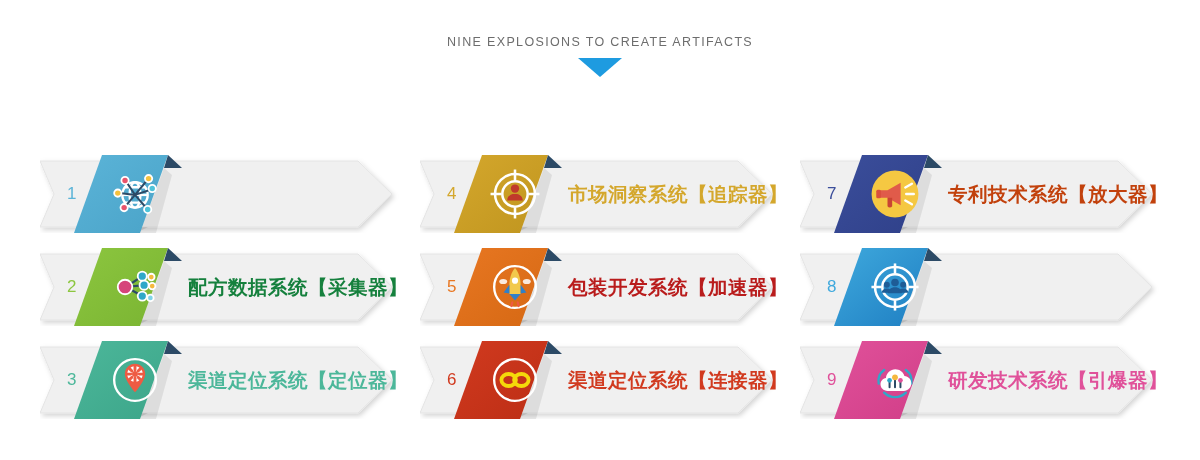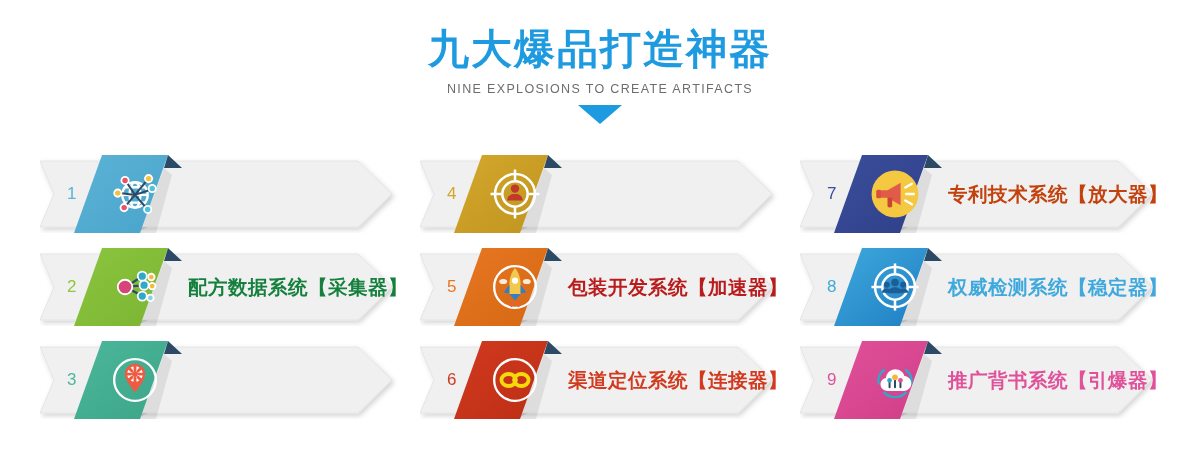--- a/index.html
+++ b/index.html
@@ -109,21 +109,20 @@
   .c1 { left: 420px; }
   .c2 { left: 800px; }
   .r0 { top: 3px; }
   .r1 { top: 96px; }
   .r2 { top: 189px; }
 </style>
 </head>
 <body>
 
 <div class="header">
-  <div class="main-title">九大爆品打造神器</div>
   <div class="sub-title">NINE EXPLOSIONS TO CREATE ARTIFACTS</div>
   <div class="arrow-down"></div>
 </div>
 
 <div class="grid" id="grid">
     <div class="ribbon c0 r0">
     <svg class="svg-wrap" viewBox="0 0 368 78" preserveAspectRatio="none">
       <defs>
         <linearGradient id="g0" x1="0" y1="0" x2="1" y2="1">
           <stop offset="0%" stop-color="#5BB4D8"></stop>
@@ -265,20 +264,21 @@
           <line x1="23.9" y1="25.5" x2="27.3" y2="25.5"></line>
             <line x1="36.7" y1="25.5" x2="40.1" y2="25.5"></line>
           <line x1="26.2" y1="19.7" x2="28.6" y2="22.1"></line>
             <line x1="35.4" y1="28.9" x2="37.8" y2="31.3"></line>
           <line x1="37.8" y1="19.7" x2="35.4" y2="22.1"></line>
             <line x1="28.6" y1="28.9" x2="26.2" y2="31.3"></line>
         </g>
       </svg>
       </div>
 
+    <div class="label" style="color:#4CB79A">渠道定位系统【定位器】</div>
   </div>
     <div class="ribbon c1 r0">
     <svg class="svg-wrap" viewBox="0 0 368 78" preserveAspectRatio="none">
       <defs>
         <linearGradient id="g3" x1="0" y1="0" x2="1" y2="1">
           <stop offset="0%" stop-color="#D4A72C"></stop>
           <stop offset="100%" stop-color="#C0951F"></stop>
         </linearGradient>
         <filter id="s3" x="-20%" y="-20%" width="150%" height="160%">
           <feDropShadow dx="2" dy="2.5" stdDeviation="2.4" flood-color="#000" flood-opacity="0.17"></feDropShadow>
@@ -307,20 +307,21 @@
           <line x1="5" y1="32" x2="17" y2="32"></line>
             <line x1="47" y1="32" x2="59" y2="32"></line>
         </g>
         <g fill="#C0392B">
           <circle cx="32" cy="26" r="4.6"></circle>
           <path d="M32 31.6c-5.2 0-8.6 3.2-8.6 7.6h17.2c0-4.4-3.4-7.6-8.6-7.6z"></path>
         </g>
       </svg>
       </div>
 
+    <div class="label" style="color:#D4A72C">市场洞察系统【追踪器】</div>
   </div>
     <div class="ribbon c1 r1">
     <svg class="svg-wrap" viewBox="0 0 368 78" preserveAspectRatio="none">
       <defs>
         <linearGradient id="g4" x1="0" y1="0" x2="1" y2="1">
           <stop offset="0%" stop-color="#E87722"></stop>
           <stop offset="100%" stop-color="#D56813"></stop>
         </linearGradient>
         <filter id="s4" x="-20%" y="-20%" width="150%" height="160%">
           <feDropShadow dx="2" dy="2.5" stdDeviation="2.4" flood-color="#000" flood-opacity="0.17"></feDropShadow>
@@ -474,21 +475,20 @@
           <circle cx="32" cy="27" r="4.2"></circle>
           <path d="M32 32.2c-4.6 0-7.6 2.8-7.6 6.6h15.2c0-3.8-3-6.6-7.6-6.6z"></path>
           <circle cx="23" cy="29.5" r="3.3"></circle>
           <path d="M23 33.6c-3.4 0-5.6 2-5.6 4.8h11.2c0-2.8-2.2-4.8-5.6-4.8z"></path>
           <circle cx="41" cy="29.5" r="3.3"></circle>
           <path d="M41 33.6c-3.4 0-5.6 2-5.6 4.8h11.2c0-2.8-2.2-4.8-5.6-4.8z"></path>
         </g>
       </svg>
       </div>
 
-    <div class="label" style="color:#3FA9DD">权威检测系统【稳定器】</div>
   </div>
     <div class="ribbon c2 r2">
     <svg class="svg-wrap" viewBox="0 0 368 78" preserveAspectRatio="none">
       <defs>
         <linearGradient id="g8" x1="0" y1="0" x2="1" y2="1">
           <stop offset="0%" stop-color="#E0519A"></stop>
           <stop offset="100%" stop-color="#D13E88"></stop>
         </linearGradient>
         <filter id="s8" x="-20%" y="-20%" width="150%" height="160%">
           <feDropShadow dx="2" dy="2.5" stdDeviation="2.4" flood-color="#000" flood-opacity="0.17"></feDropShadow>
@@ -519,15 +519,15 @@
           <line x1="32" y1="40" x2="32" y2="31"></line>
           <line x1="26" y1="40" x2="26" y2="34"></line>
           <line x1="38" y1="40" x2="38" y2="34"></line>
         </g>
         <circle cx="32" cy="29" r="3.2" fill="#F5B83E"></circle>
         <circle cx="26" cy="32.4" r="2.6" fill="#2FA8C9"></circle>
         <circle cx="38" cy="32.4" r="2.6" fill="#E0519A"></circle>
       </svg>
       </div>
 
-    <div class="label" style="color:#E0519A">推广背书系统【引爆器】</div>
+    <div class="label" style="color:#E0519A">研发技术系统【引爆器】</div>
   </div>
   </div>
 
 </body></html>

